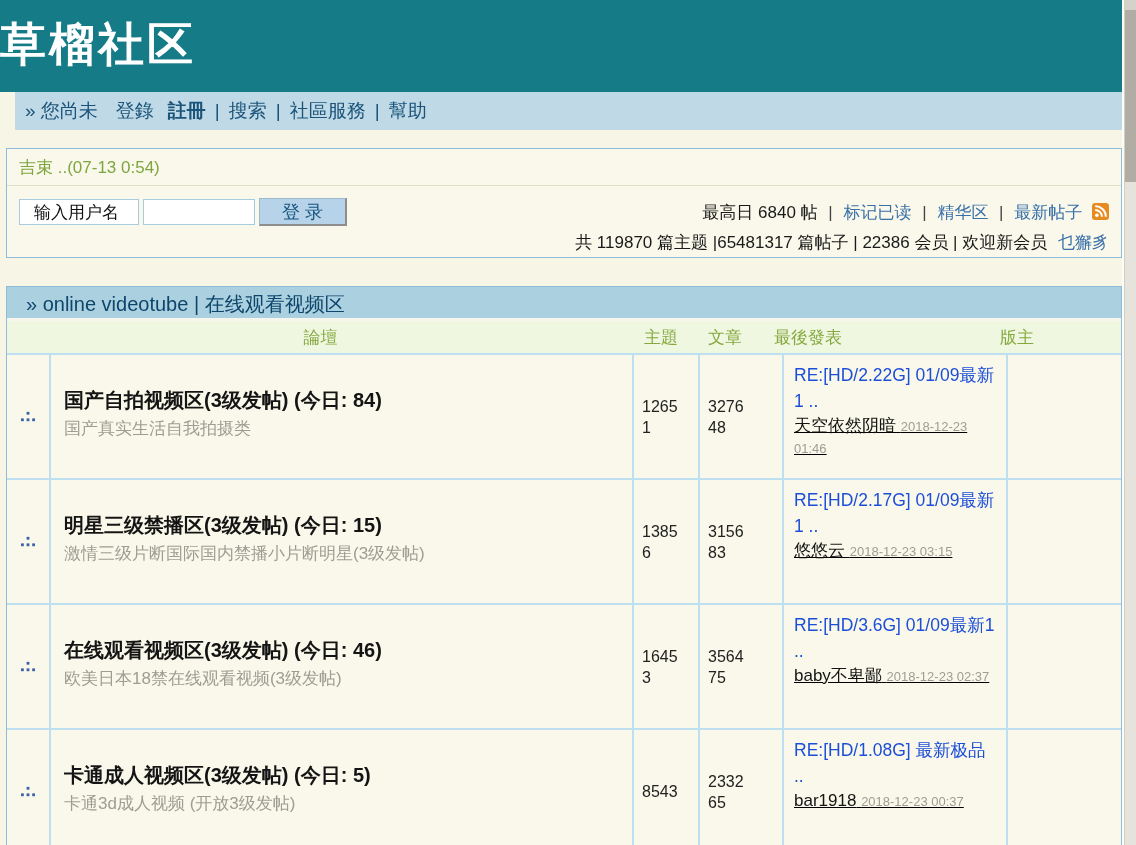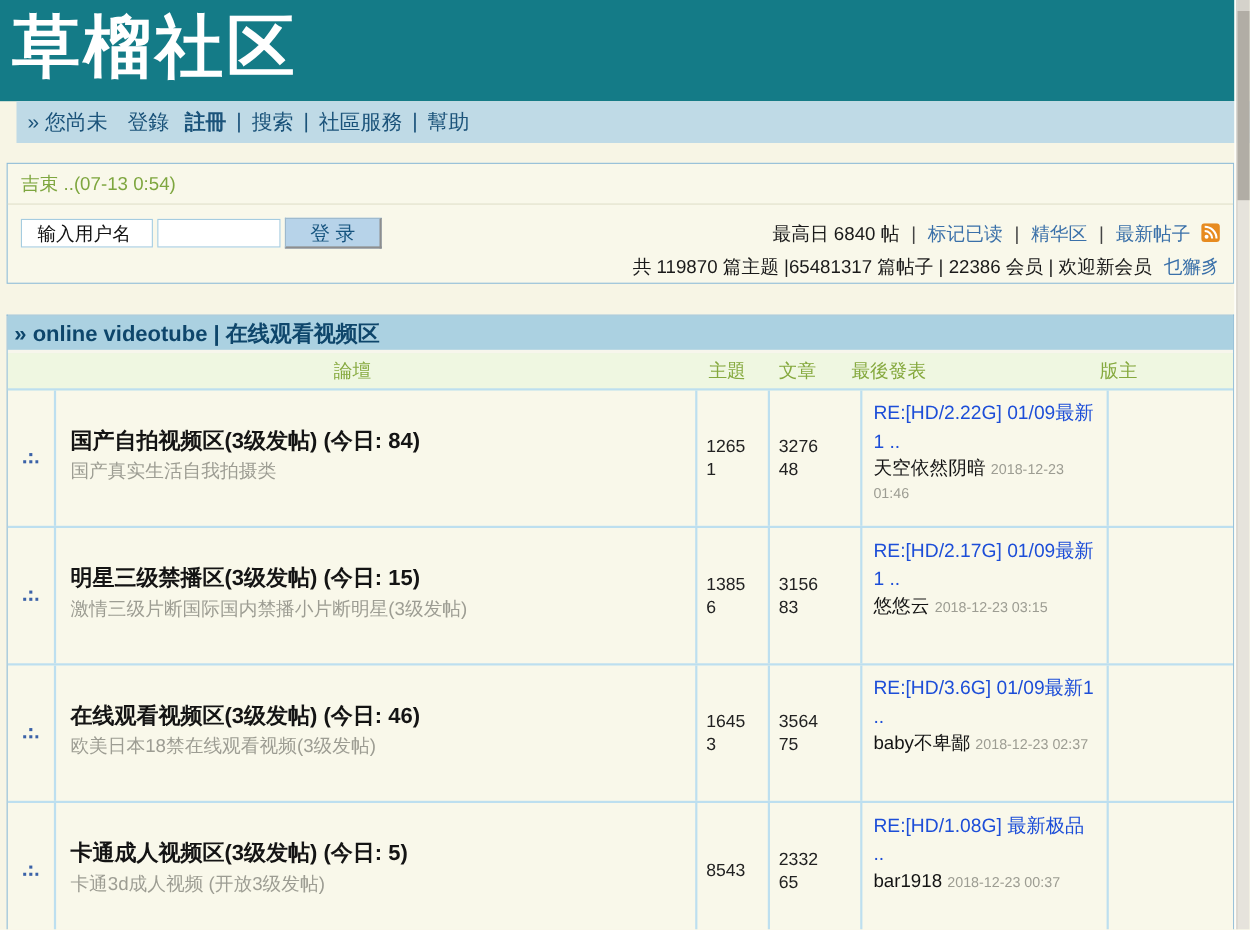--- a/index.html
+++ b/index.html
@@ -10,22 +10,22 @@
     position:relative;
   }
   .page { position:relative; width:1136px; height:845px; }
 
   
   .site-header {
     position:absolute; left:0; top:0; width:1124px; height:92px;
     background:#147B87;
   }
   .site-title {
-    color:#ffffff; font-weight:900; font-size:62px; line-height:88px;
-    padding-left:11px; letter-spacing:3px;
+    color:#ffffff; font-weight:900; font-size:46px; line-height:88px;
+    padding-left:0; letter-spacing:3px;
   }
 
   
   .navbar {
     position:absolute; left:15px; top:92px; width:1124px; height:38px;
     background:#BFDAE6; color:#1B537A; font-size:19px;
     display:flex; align-items:center; padding-left:10px;
   }
   .navbar a { color:#1B537A; text-decoration:none; cursor:pointer; }
   .nav-prefix { margin-right:18px; }
@@ -64,22 +64,22 @@
   .rss-icon { display:inline-block; vertical-align:-2px; margin-left:5px; }
   .stats .new-member { margin-left:6px; }
 
   
   .main-panel {
     position:absolute; left:6px; top:286px; width:1116px; height:559px;
     background:#F9F8EA; border:1px solid #8FBCD8; border-bottom:none;
     overflow:hidden;
   }
   .section-header {
-    background:#ABD1E1; height:34px; line-height:34px; padding-left:6px;
-    font-size:20px; font-weight:bold; color:#0E466B;
+    background:#ABD1E1; height:34px; line-height:34px; padding-left:19px;
+    font-size:20px; font-weight:normal; color:#0E466B;
     border-bottom:3px solid #F7F6EC;
   }
   .section-header a { color:#0E466B; text-decoration:none; cursor:pointer; }
 
   .thead {
     display:flex; background:#EFF7E1; height:34px; align-items:center;
     color:#85A93E; font-size:17px; border-bottom:2px solid #BDDFEF;
   }
   .th-forum { width:627px; text-align:center; }
   .th-topics { width:66px; padding-left:10px; }
@@ -101,21 +101,21 @@
     width:66px; display:flex; align-items:center; padding-left:8px;
     font-size:16px; color:#222; line-height:21px;
   }
   .num-cell.posts { width:84px; }
   .num-cell span { display:inline-block; max-width:42px; word-break:break-all; }
   .last-cell { width:224px; padding:7px 9px 0 10px; font-size:17px; }
   .last-link {
     display:block; color:#1d4ed8; text-decoration:none; cursor:pointer;
     font-size:17.5px; line-height:26px;
   }
-  .last-meta { margin-top:1px; line-height:21px; }
+  .last-meta { margin-top:1px; line-height:21px;text-decoration:underline; }
   .last-user { color:#141414; font-size:17px; text-decoration:none; cursor:pointer; }
   .last-time { color:#9D9D93; font-size:13px; }
   .mod-cell { flex:1; border-right:none; }
 
   
   .white-gutter { position:absolute; right:12px; top:0; width:2px; height:845px; background:#FDFDF8; }
   .scrollbar {
     position:absolute; right:0; top:0; width:12px; height:845px; background:#E6E3DC;
     border-left:1px solid #D2CFC8;
   }

